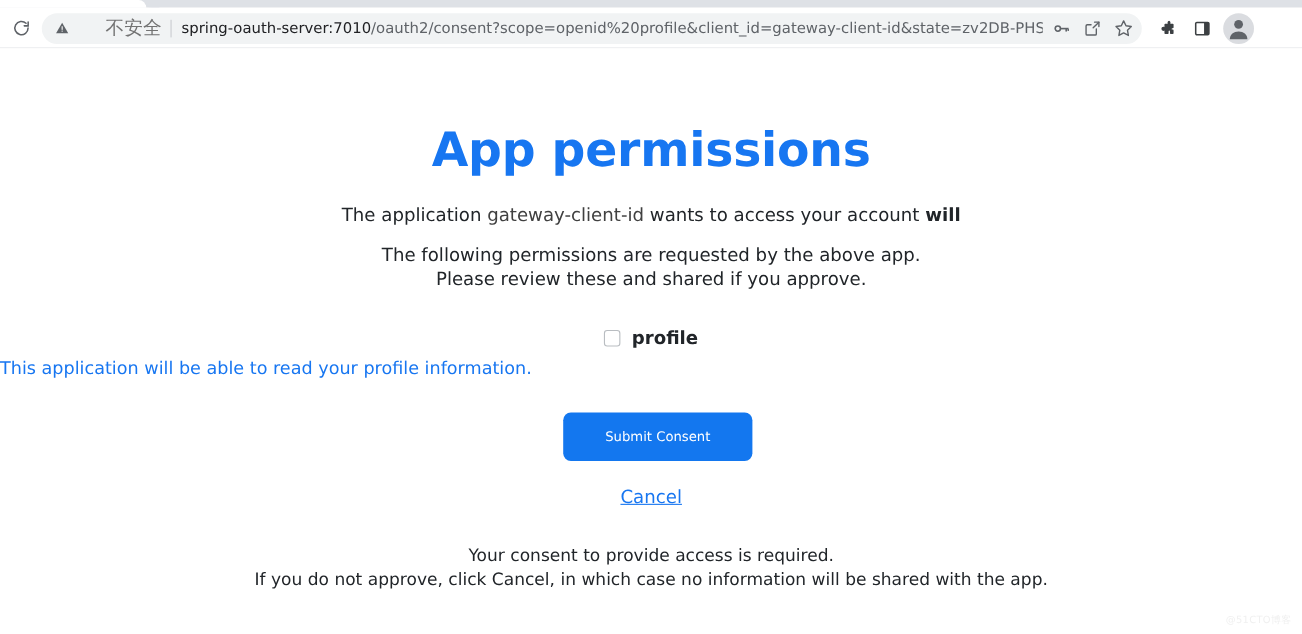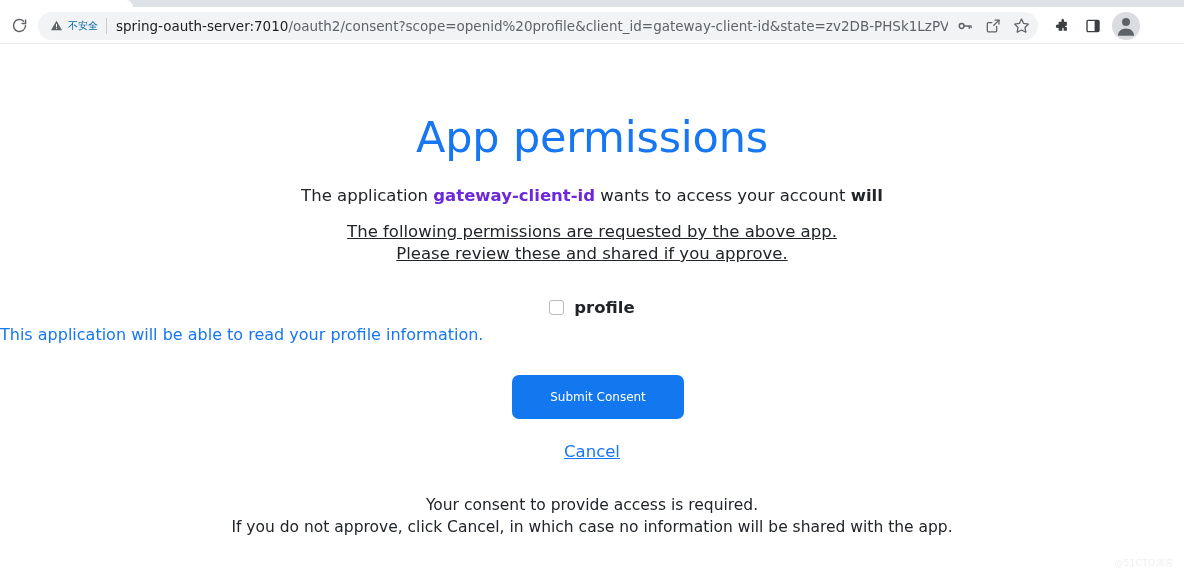--- a/index.html
+++ b/index.html
@@ -90,24 +90,25 @@
     overflow: hidden;
   }
   #security-chip {
     display: flex;
     align-items: center;
     gap: 5px;
     flex: 0 0 auto;
     cursor: pointer;
   }
   #security-chip .warn-label {
-    font-size: 10px;
-    color: #0369a1;
+    font-size: 17px;
+    color: #737373;
     white-space: nowrap;
     font-family: "DejaVu Sans", "Liberation Sans", sans-serif;
+    margin-left: 28px;
   }
   #omnibox-divider {
     width: 1px;
     height: 16px;
     background: #c9ccd0;
     margin: 0 9px 0 8px;
     flex: 0 0 auto;
   }
   #url-text {
     flex: 1 1 auto;
@@ -183,55 +184,54 @@
     color: #212529;
   }
 
   #page-title {
     position: absolute;
     top: 41px;
     left: 0;
     width: 1184px;
     text-align: center;
     font-size: 43px;
-    font-weight: 400;
+    font-weight: 700;
     color: #1776f1;
     letter-spacing: -0.2px;
     line-height: 1.1;
   }
 
   #intro-line {
     position: absolute;
     top: 140px;
     left: 0;
     width: 1184px;
     text-align: center;
     font-size: 16.5px;
     color: #212529;
     line-height: 1.5;
   }
   #intro-line .client-id {
-    color: #6d28d9;
+    color: #404040;
+    font-weight: normal;
+  }
+  #intro-line .username {
+    color: #212529;
     font-weight: bold;
   }
-  #intro-line .username {
-    color: #212529;
-    font-weight: bold;
-  }
 
   #consent-blurb {
     position: absolute;
     top: 177px;
     left: 0;
     width: 1184px;
     text-align: center;
     font-size: 16.5px;
     color: #212529;
     line-height: 22px;
-    text-decoration: underline;
   }
 
   #scope-section {
     position: absolute;
     top: 252px;
     left: 0;
     width: 1184px;
     text-align: left;
   }
   #scope-row {

